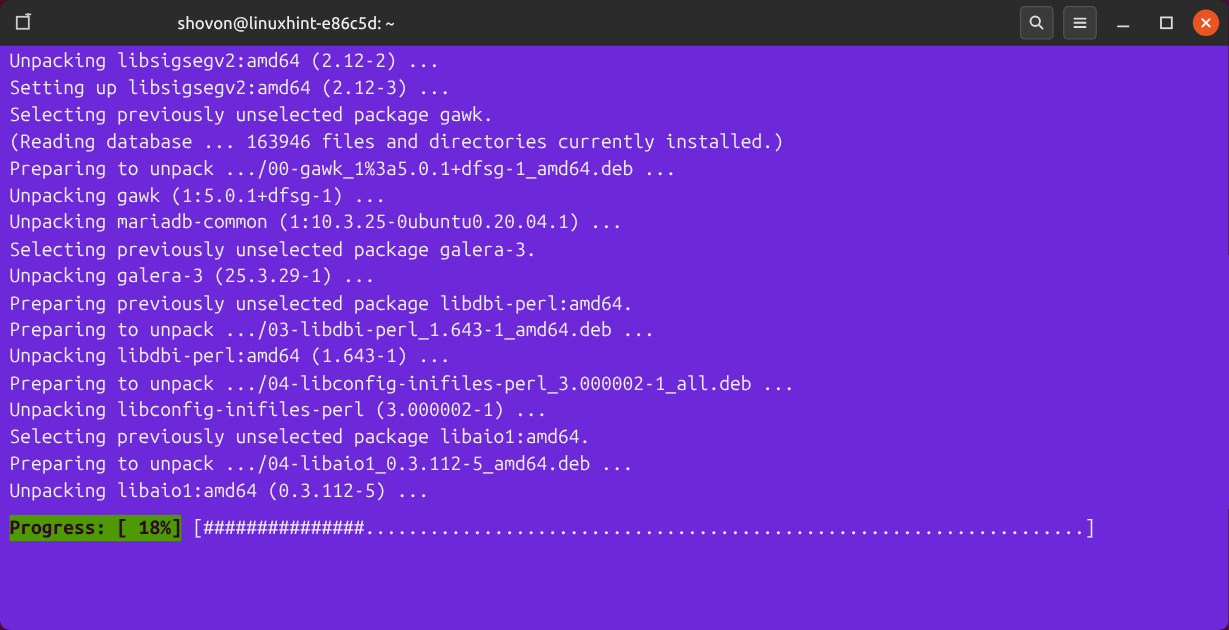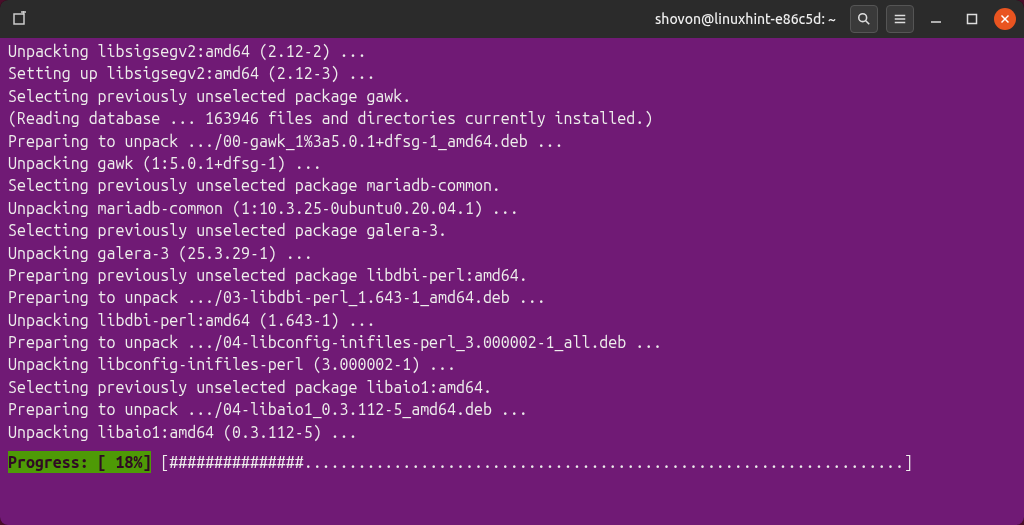--- a/index.html
+++ b/index.html
@@ -42,21 +42,21 @@
       height: 24px;
       display: flex;
       align-items: center;
       justify-content: center;
       color: #ddd;
       cursor: pointer;
       border-radius: 4px;
     }
     .titlebar-title {
       flex: 1;
-      text-align: right;
+      text-align: left;
       color: #eee;
       font-size: 14px;
       font-weight: 500;
     }
     .titlebar-right {
       display: flex;
       align-items: center;
       gap: 8px;
       width: 180px;
       justify-content: flex-end;
@@ -87,21 +87,21 @@
       height: 22px;
       border-radius: 50%;
       background: #e95420;
       display: flex;
       align-items: center;
       justify-content: center;
       cursor: pointer;
     }
     .terminal {
       flex: 1;
-      background: #701a75;
+      background: #6d28d9;
       padding: 2px 8px;
       font-family: 'Ubuntu Mono', 'DejaVu Sans Mono', monospace;
       font-size: 16px;
       line-height: 1.4;
       color: #eeeeec;
       overflow: hidden;
     }
     .terminal-line {
       white-space: pre;
     }
@@ -165,21 +165,20 @@
     </div>
   </div>
   <div class="terminal">
     <div id="terminal-lines">
         <div class="terminal-line">Unpacking libsigsegv2:amd64 (2.12-2) ...</div>
         <div class="terminal-line">Setting up libsigsegv2:amd64 (2.12-3) ...</div>
         <div class="terminal-line">Selecting previously unselected package gawk.</div>
         <div class="terminal-line">(Reading database ... 163946 files and directories currently installed.)</div>
         <div class="terminal-line">Preparing to unpack .../00-gawk_1%3a5.0.1+dfsg-1_amd64.deb ...</div>
         <div class="terminal-line">Unpacking gawk (1:5.0.1+dfsg-1) ...</div>
-        <div class="terminal-line">Selecting previously unselected package mariadb-common.</div>
         <div class="terminal-line">Unpacking mariadb-common (1:10.3.25-0ubuntu0.20.04.1) ...</div>
         <div class="terminal-line">Selecting previously unselected package galera-3.</div>
         <div class="terminal-line">Unpacking galera-3 (25.3.29-1) ...</div>
         <div class="terminal-line">Preparing previously unselected package libdbi-perl:amd64.</div>
         <div class="terminal-line">Preparing to unpack .../03-libdbi-perl_1.643-1_amd64.deb ...</div>
         <div class="terminal-line">Unpacking libdbi-perl:amd64 (1.643-1) ...</div>
         <div class="terminal-line">Preparing to unpack .../04-libconfig-inifiles-perl_3.000002-1_all.deb ...</div>
         <div class="terminal-line">Unpacking libconfig-inifiles-perl (3.000002-1) ...</div>
         <div class="terminal-line">Selecting previously unselected package libaio1:amd64.</div>
         <div class="terminal-line">Preparing to unpack .../04-libaio1_0.3.112-5_amd64.deb ...</div>

